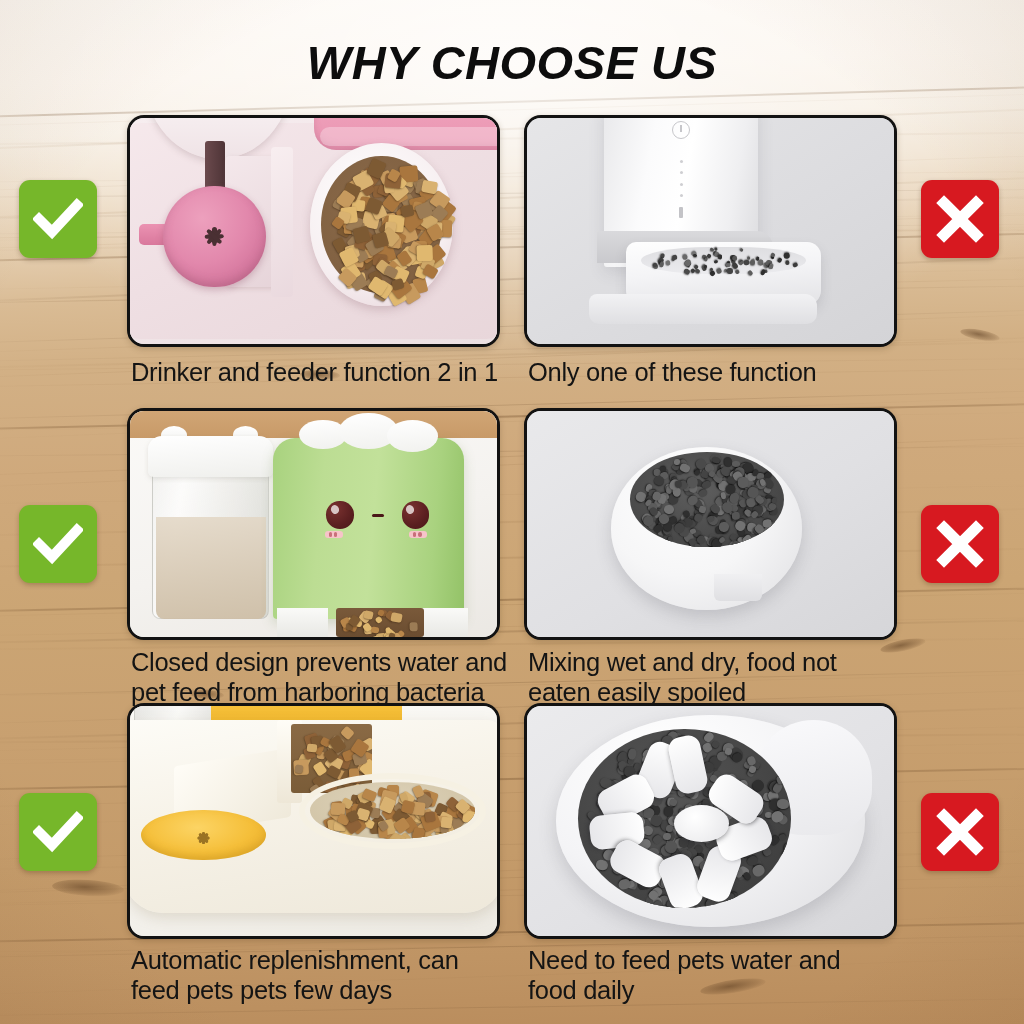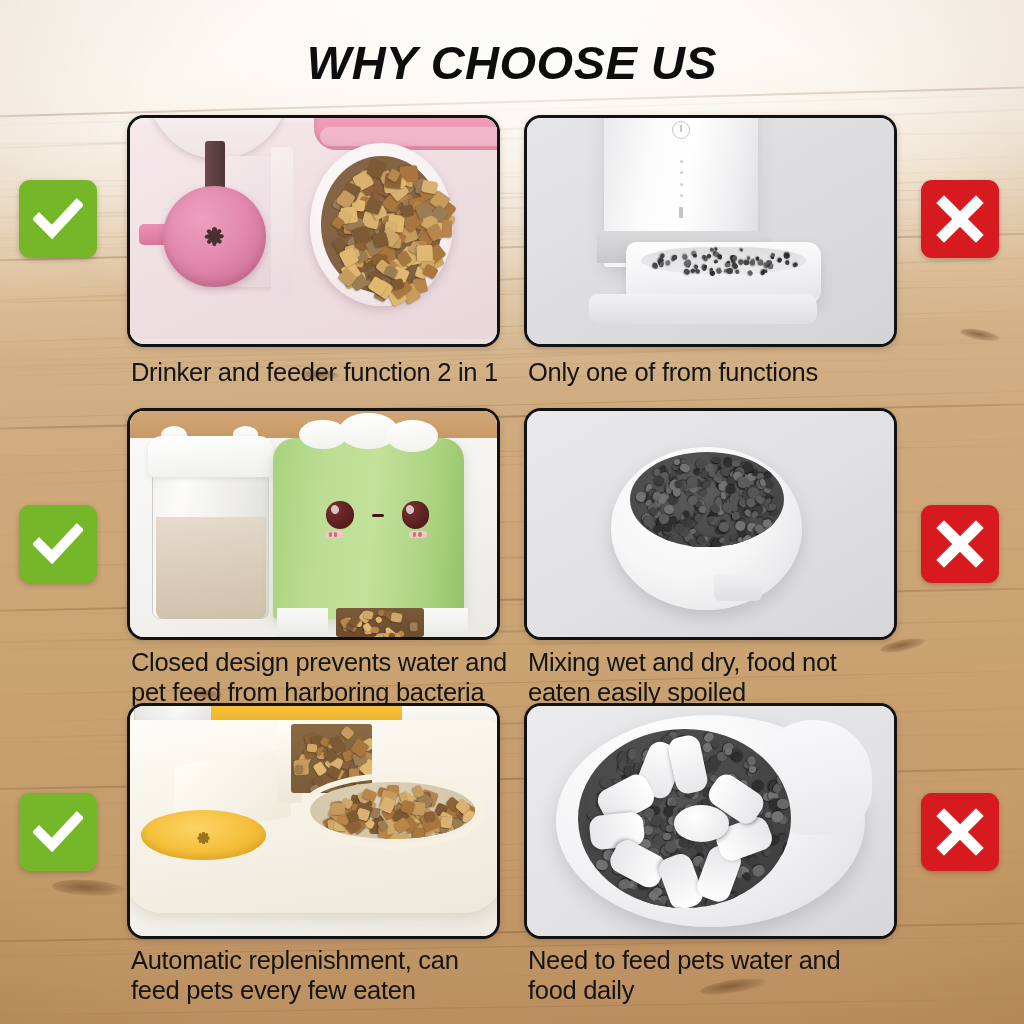--- a/index.html
+++ b/index.html
@@ -768,21 +768,21 @@
             <div class="kib" style="left: 31.61%; top: 28.07%; width: 4.32774px; height: 3.3px; background: rgb(47, 47, 47); border-radius: 45%; transform: rotate(13deg); box-shadow: rgba(0, 0, 0, 0.55) 0px 1px 1.5px;"></div>
             <div class="kib" style="left: 26.69%; top: 48.68%; width: 5.51411px; height: 5.5px; background: rgb(104, 104, 104); border-radius: 45%; transform: rotate(38deg); box-shadow: rgba(0, 0, 0, 0.55) 0px 1px 1.5px;"></div>
             <div class="kib" style="left: 82.3%; top: 41.36%; width: 5.12345px; height: 4.4px; background: rgb(47, 47, 47); border-radius: 45%; transform: rotate(124deg); box-shadow: rgba(0, 0, 0, 0.55) 0px 1px 1.5px;"></div>
             <div class="kib" style="left: 51.93%; top: 77.7%; width: 5.96848px; height: 6px; background: rgb(68, 68, 68); border-radius: 45%; transform: rotate(90deg); box-shadow: rgba(0, 0, 0, 0.55) 0px 1px 1.5px;"></div>
           </div>
         <div class="base"></div>
       </div>
     </div>
 
     <div class="cap left">Drinker and feeder function 2 in 1</div>
-    <div class="cap right">Only one of from functions</div>
+    <div class="cap right">Only one of these function</div>
   </div>
 
   <div class="row row2 r2">
 
     <div class="badge check" style="background:#76b72a">
       <svg width="50" height="50" viewBox="0 0 50 50">
         <path d="M6 25 L19 38 L44 11" fill="none" stroke="#ffffff" stroke-width="10" stroke-linecap="square" stroke-linejoin="miter"></path>
       </svg>
     </div>
 
@@ -1569,18 +1569,18 @@
             <div class="ridge" style="left: 40%; top: 70%; width: 16%; height: 30%; transform: rotate(160deg);"></div>
             <div class="ridge" style="left: 58%; top: 66%; width: 16%; height: 30%; transform: rotate(-160deg);"></div>
             <div class="ridge" style="left: 70%; top: 46%; width: 16%; height: 30%; transform: rotate(-110deg);"></div>
             <div class="ridge" style="left: 66%; top: 24%; width: 16%; height: 30%; transform: rotate(-56deg);"></div>
           </div>
         <div class="center"></div>
       </div>
     </div>
 
     <div class="cap left">Automatic replenishment, can
-feed pets every few eaten</div>
+feed pets pets few days</div>
     <div class="cap right">Need to feed pets water and
 food daily</div>
   </div>
 
 </div>
 
 </body></html>

